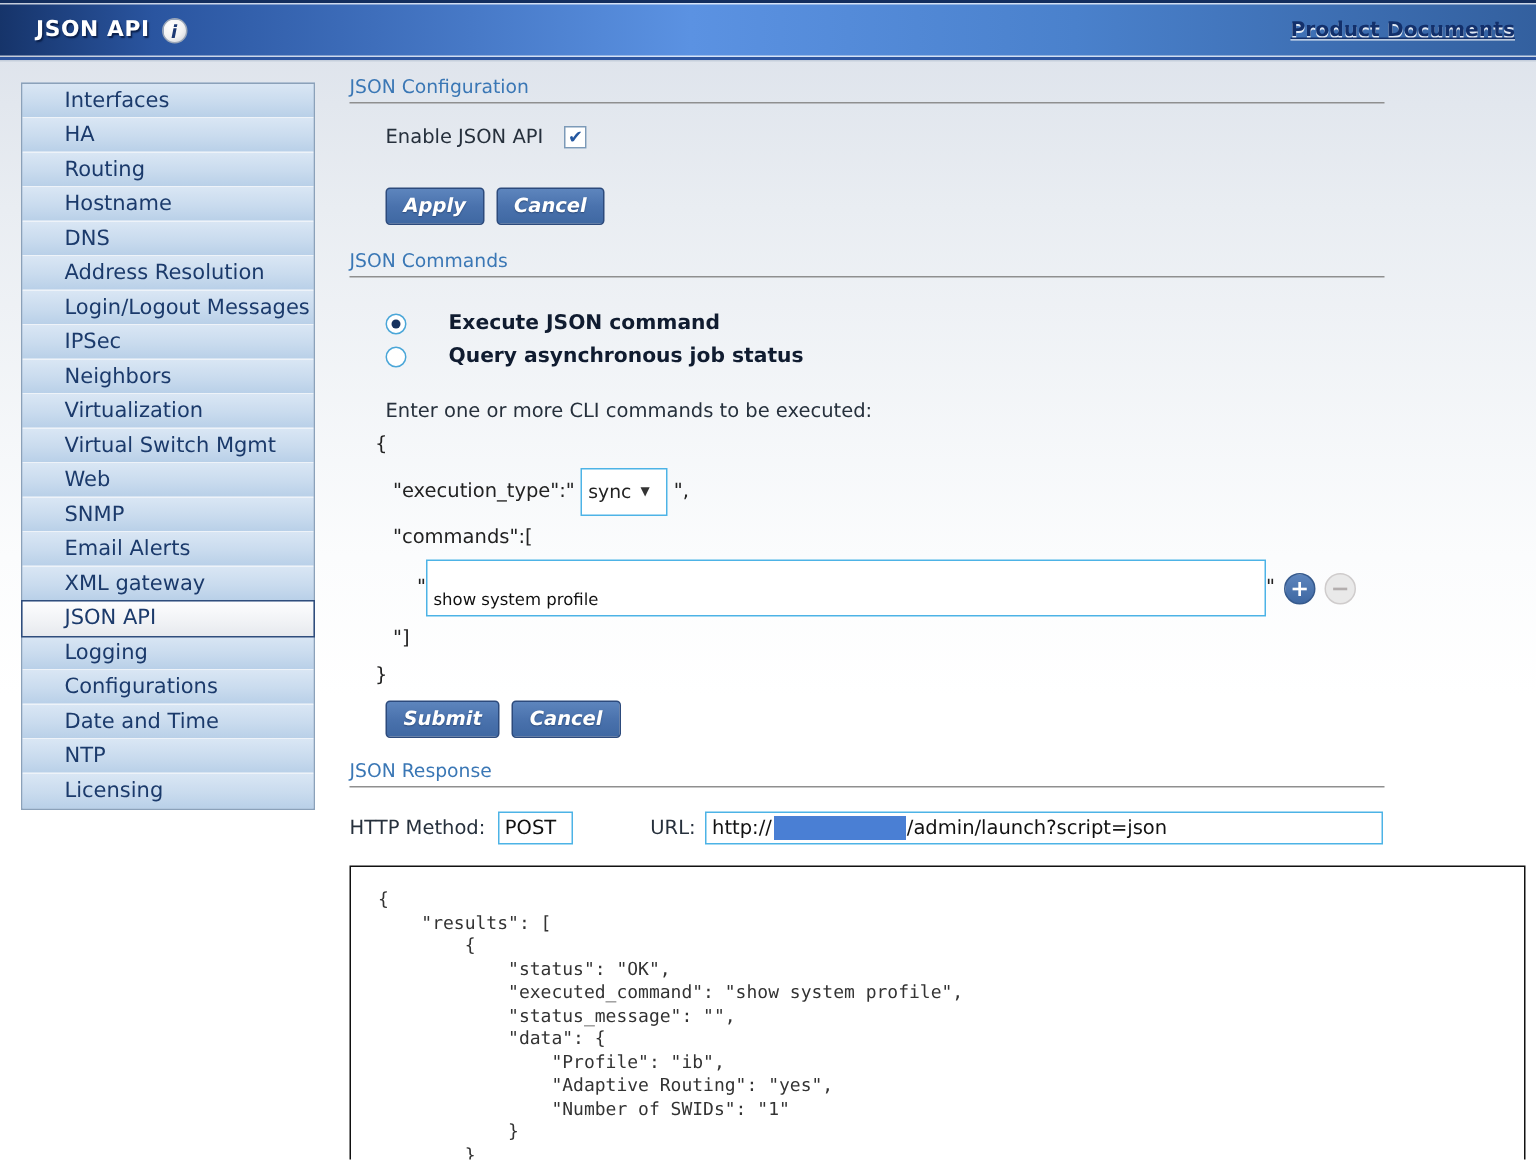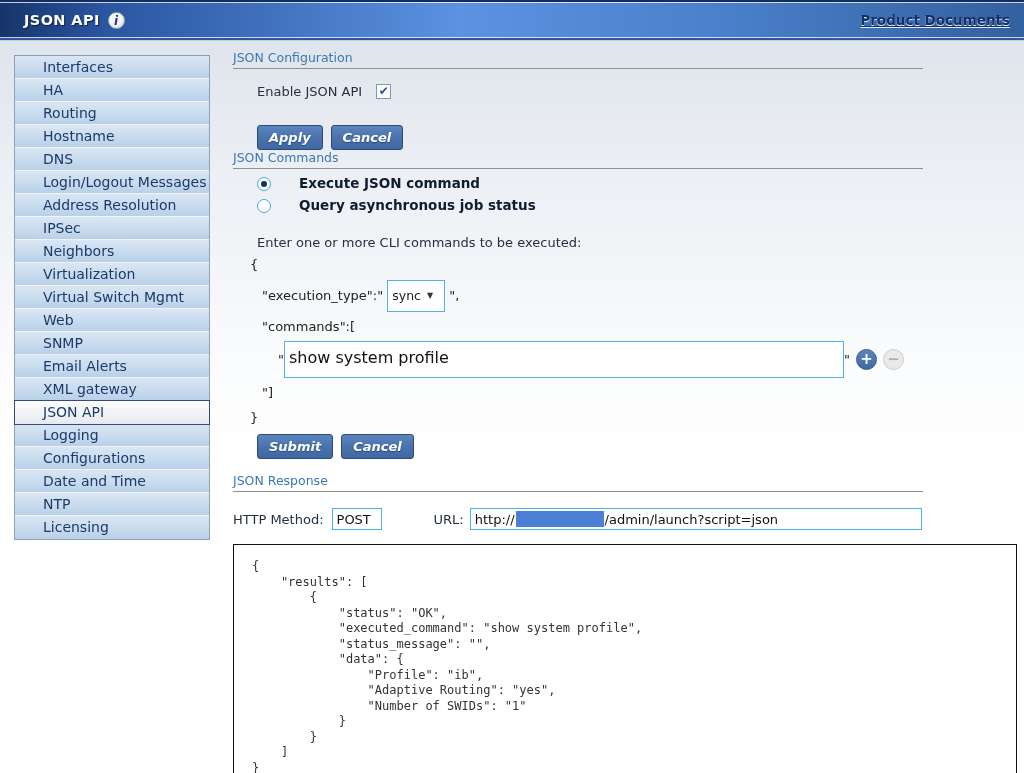--- a/index.html
+++ b/index.html
@@ -60,41 +60,41 @@
   .instructions { margin:22px 0 0 24px; font-size:13px; color:#26303c; }
   .code-line { font-size:13px; color:#222; margin-top:5px; line-height:20px; }
   .ind1 { margin-left:17px; } .ind2 { margin-left:29px; } .ind3 { margin-left:45px; }
   .exec-row { display:flex; align-items:center; gap:4px; }
   .select-box { display:inline-flex; align-items:center; justify-content:flex-start;
     min-width:58px; height:32px; border:1px solid #4db3e6; background:#ffffff; padding:0 4px;
     font-size:12.5px; color:#222; cursor:pointer; }
   .select-arrow { font-size:8px; color:#333; margin-left:6px; }
   .cmd-row { display:flex; align-items:center; margin-top:4px; }
   .cmd-input { width:560px; height:37px; border:1px solid #4db3e6; background:#ffffff;
-    font-size:16px; color:#111; padding:8px 4px; line-height:16px; overflow:hidden; white-space:nowrap; }
+    font-size:11px; color:#111; padding:18px 4px; line-height:16px; overflow:hidden; white-space:nowrap; }
   .round-btn { width:21px; height:21px; border-radius:50%; text-align:center; line-height:19px;
     font-size:15px; font-weight:bold; margin-left:6px; }
   .round-btn.add { background:linear-gradient(to bottom,#5d85bd,#3f68a2); color:#fff;
     border:1px solid #35598c; cursor:pointer; }
   .round-btn.remove { background:#e9e9e9; color:#b3aeae; border:1px solid #cfcccc; cursor:default; }
 
   .resp-row { display:flex; align-items:center; margin-top:16px; font-size:13px; color:#26303c; }
   .tbox { border:1px solid #4db3e6; background:#fff; height:22px; display:inline-flex;
     align-items:center; padding:0 4px; font-size:13px; color:#111; }
   .method-box { width:50px; margin-left:8px; }
   .url-label { margin-left:52px; }
   .url-box { width:452px; margin-left:6px; white-space:nowrap; overflow:hidden; }
   .redact { display:inline-block; width:88px; height:16px; background:#4a7fd4; margin:0 1px;
     vertical-align:middle; }
 
   .resp-area { margin-top:14px; width:784px; height:247px; border:1px solid #111; background:#fff;
     padding:14px 0 0 18px; font-family:"DejaVu Sans Mono","Liberation Mono",monospace;
     font-size:12px; line-height:15.5px; color:#333; white-space:pre; overflow:hidden; }
 
-  .mt14{margin-top:14px;} .mt16{} .mt26{margin-top:26px;}
+  .mt14{margin-top:14px;} .mt16{margin-top:16px;} .mt26{margin-top:26px;}
   .ml24{margin-left:24px;font-style:italic;} .mt6{margin-top:6px;}
 </style>
 </head>
 <body>
 
 <div class="screen">
 
   <div class="app-header">
     <div class="app-title">
       <span>JSON API</span>
@@ -102,22 +102,22 @@
     </div>
     <a class="product-link">Product Documents</a>
   </div>
 
   <div class="sidebar">
     <div class="nav-item">Interfaces</div>
     <div class="nav-item">HA</div>
     <div class="nav-item">Routing</div>
     <div class="nav-item">Hostname</div>
     <div class="nav-item">DNS</div>
+    <div class="nav-item">Address Resolution</div>
     <div class="nav-item">Login/Logout Messages</div>
-    <div class="nav-item">Address Resolution</div>
     <div class="nav-item">IPSec</div>
     <div class="nav-item">Neighbors</div>
     <div class="nav-item">Virtualization</div>
     <div class="nav-item">Virtual Switch Mgmt</div>
     <div class="nav-item">Web</div>
     <div class="nav-item">SNMP</div>
     <div class="nav-item">Email Alerts</div>
     <div class="nav-item">XML gateway</div>
     <div class="nav-item selected">JSON API</div>
     <div class="nav-item">Logging</div>

